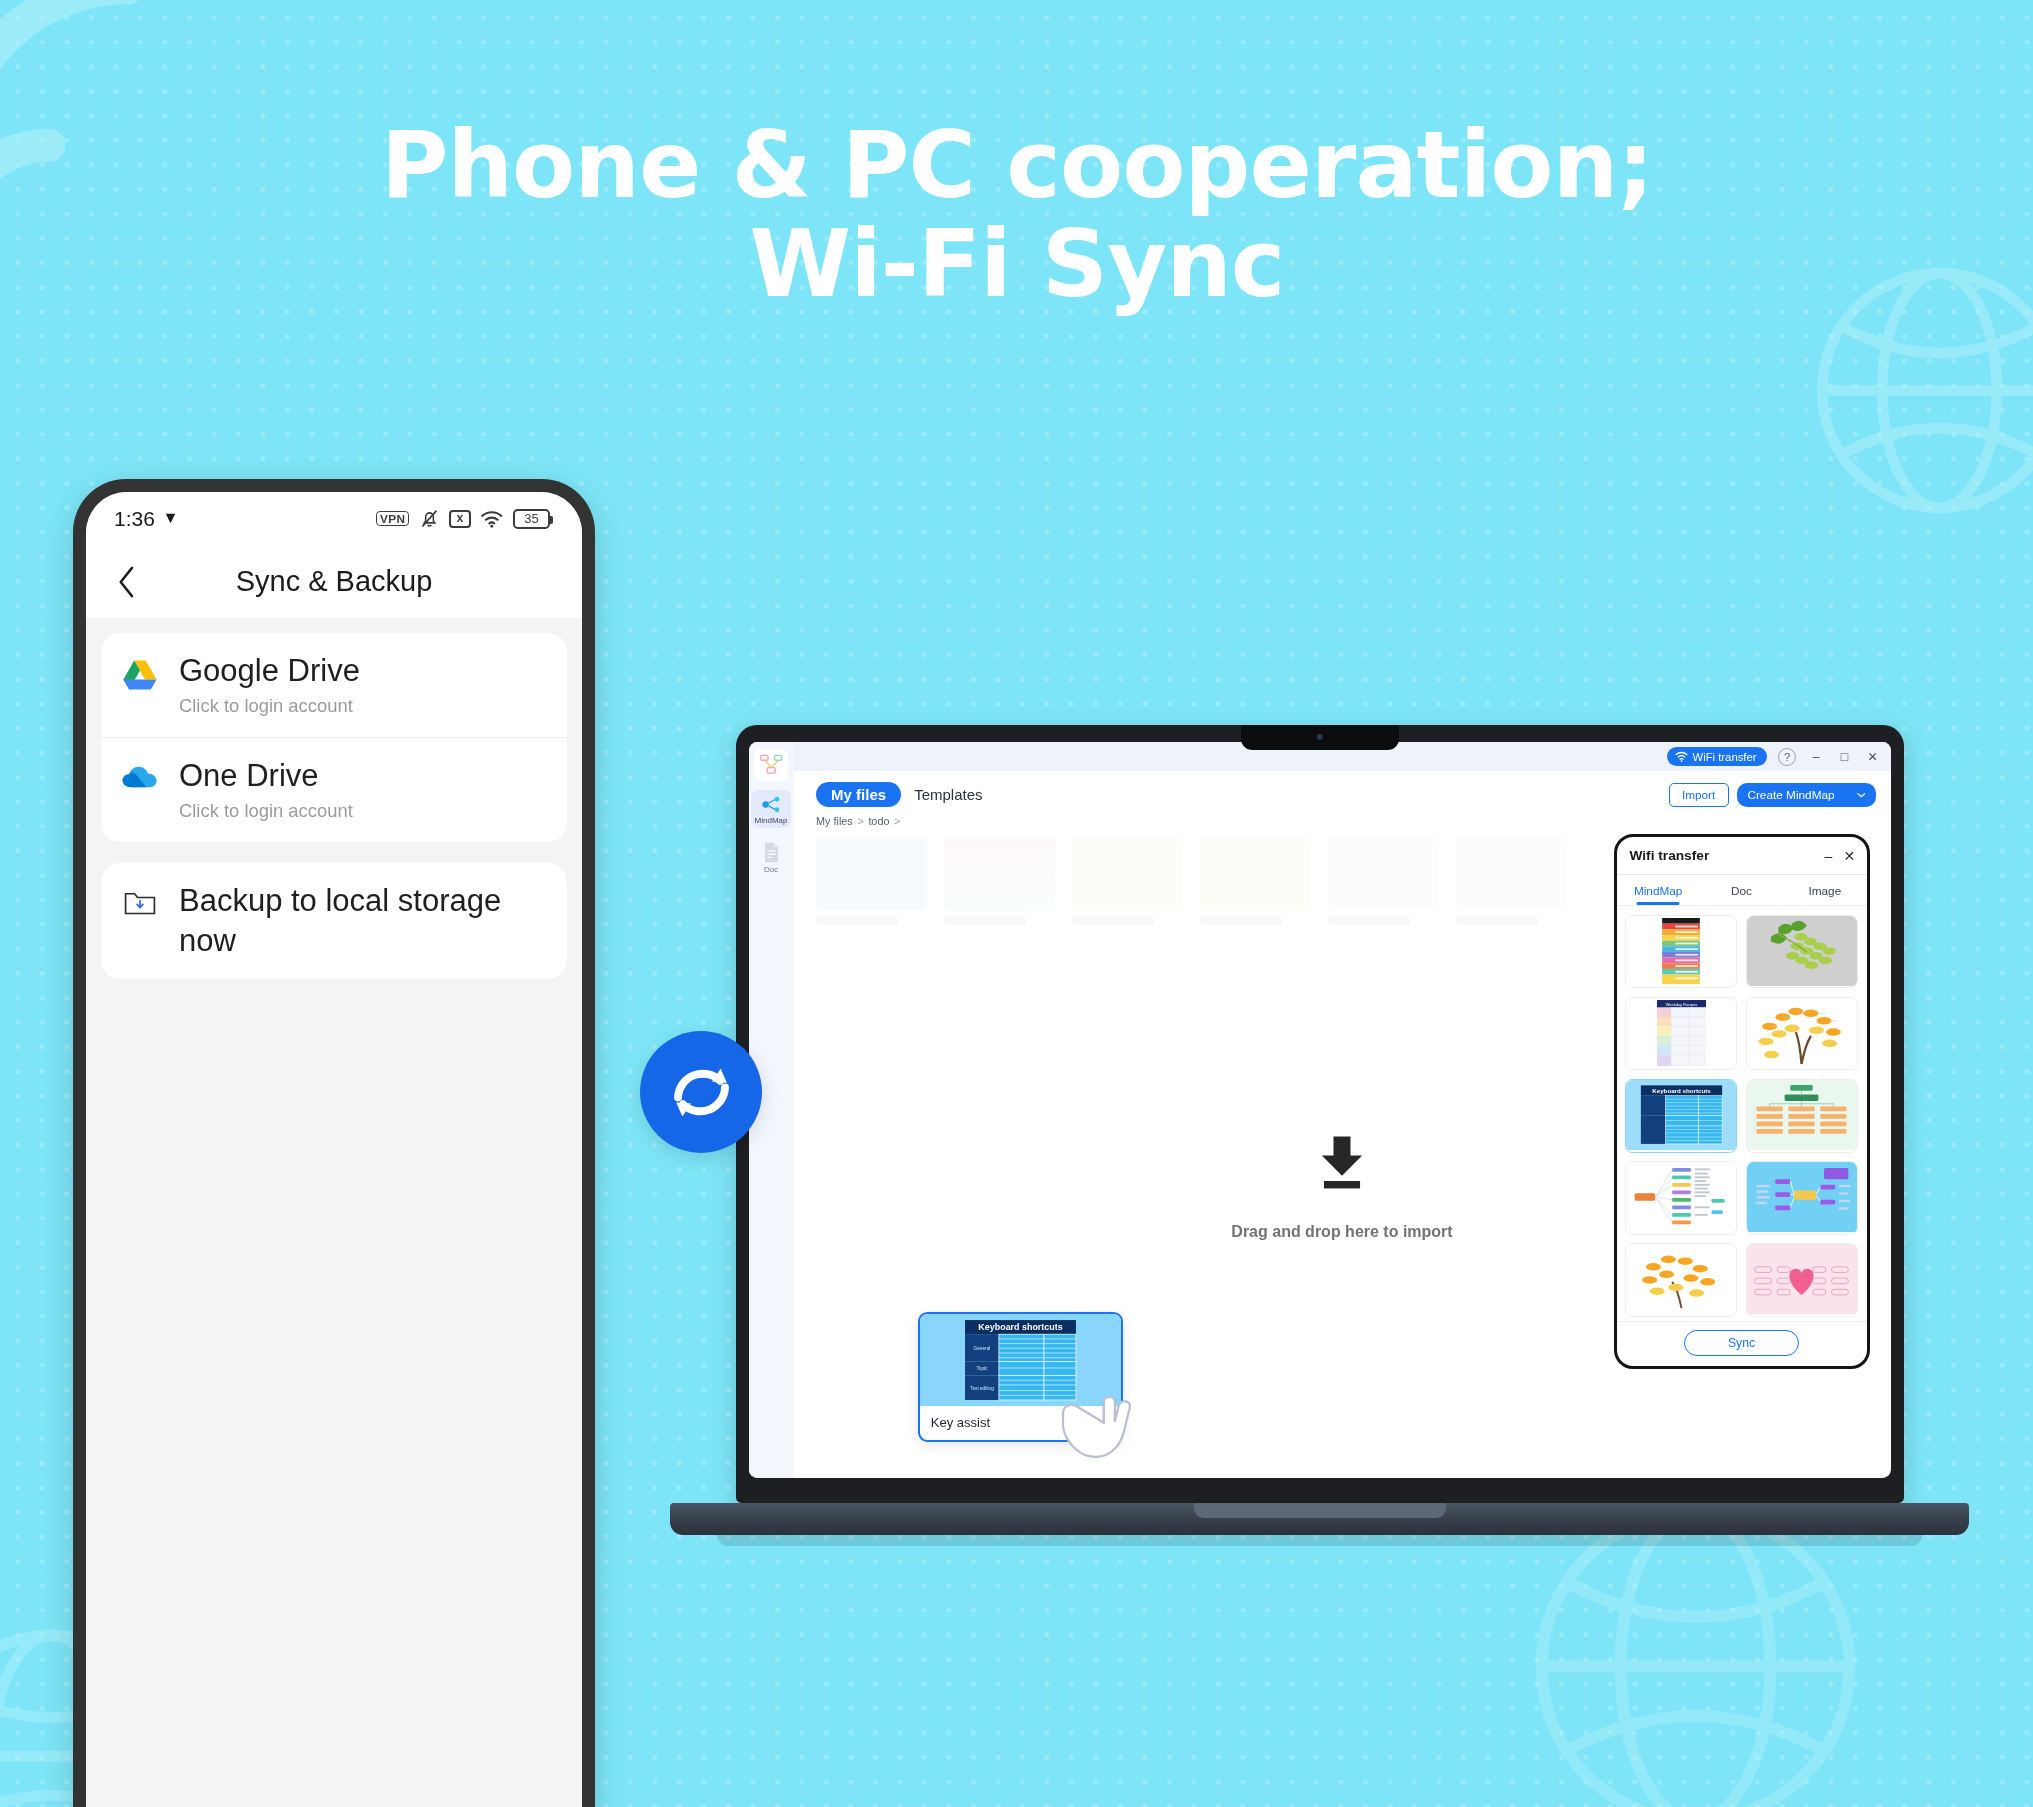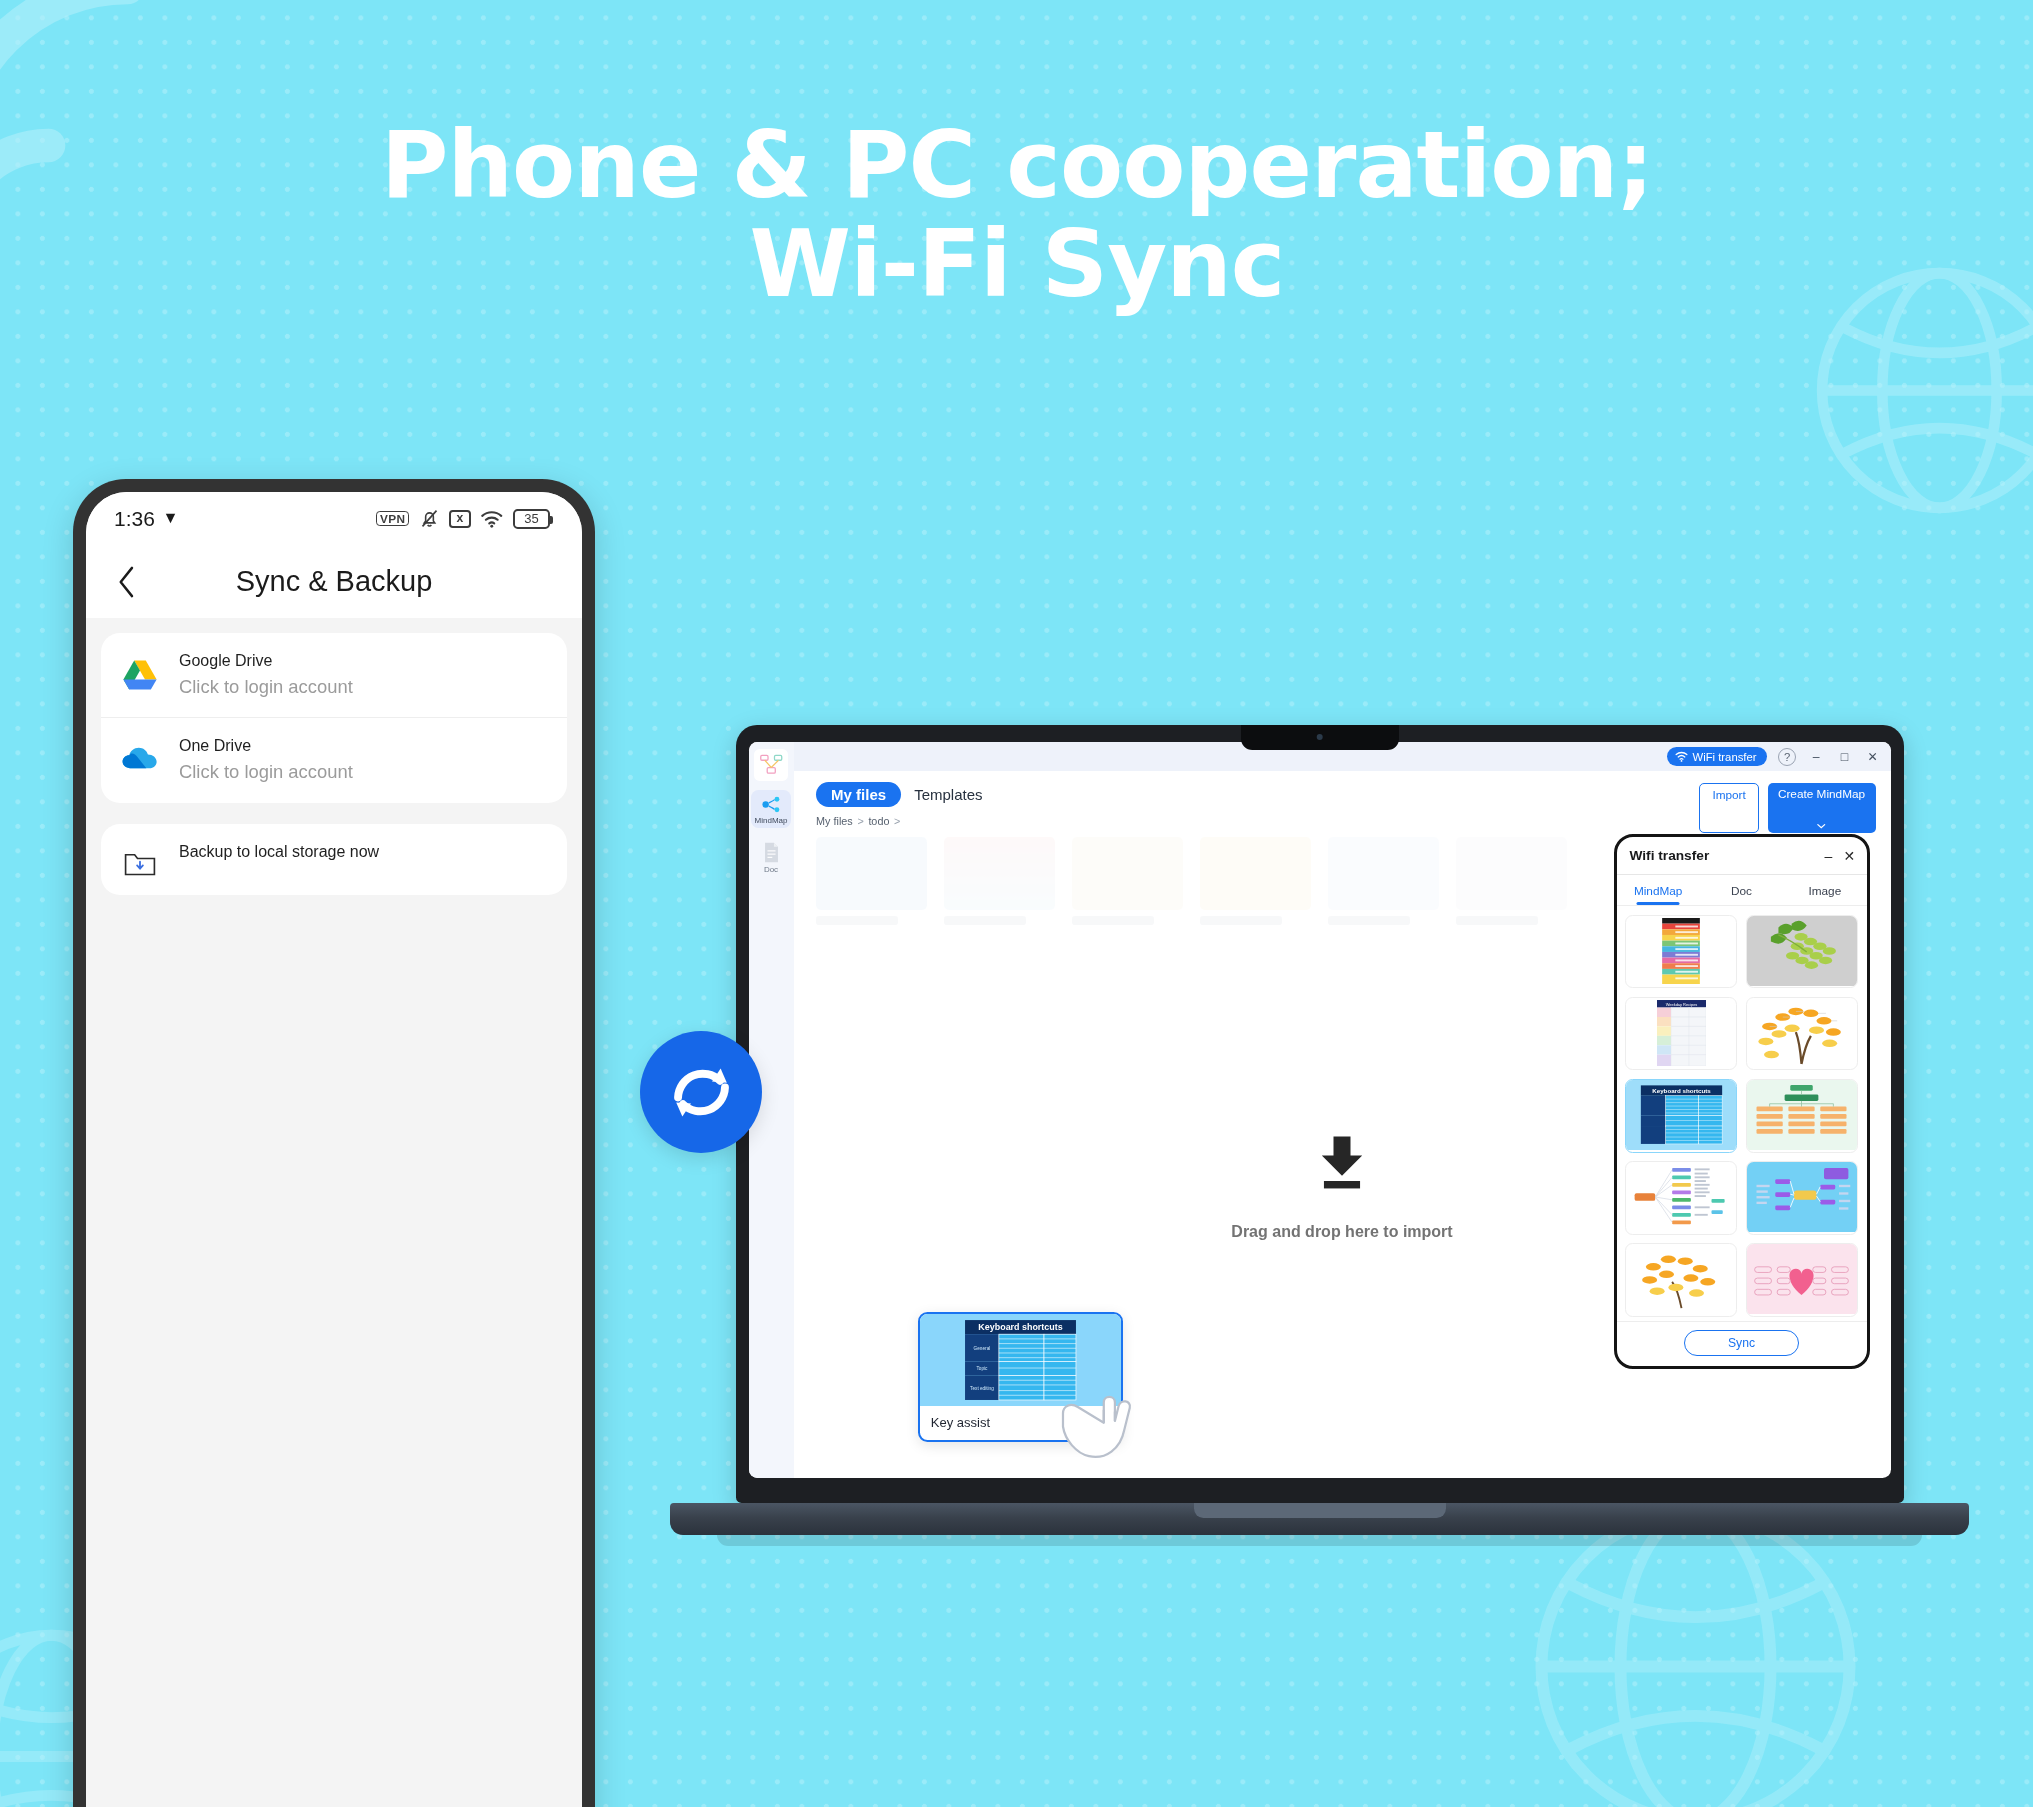--- a/index.html
+++ b/index.html
@@ -133,21 +133,21 @@
     margin-bottom: 21px;
   }
   .row {
     display: flex; align-items: flex-start; gap: 19px;
     padding: 18px 21px 18px 19px;
     cursor: pointer;
   }
   .row + .row { border-top: 0.9px solid #EEEEEE; }
   .row-ico { width: 40px; flex: none; display:flex; align-items:center; justify-content:center; padding-top: 7.5px;}
   .row-txt { flex: 1; min-width: 0; }
-  .row-title { font-size: 16px; color: #1f1f1f; line-height: 1.3; }
+  .row-title { font-size: 31px; color: #1f1f1f; line-height: 1.3; }
   .row-sub { font-size: 18.4px; color: #9b9b9b; line-height: 1.35; margin-top: 2.8px; }
 
   .home-bar {
     position: absolute; bottom: 13px; left: 50%; transform: translateX(-50%);
     width: 166px; height: 6.6px; border-radius: 3.8px; background: #1f1f1f;
   }
 
   
   .sync-badge {
     position: absolute; left: 640px; top: 1031px;
@@ -240,23 +240,23 @@
   .crumbs { padding: 8.5px 0 0 22.6px; font-size: 10.8px; color:#57616f; display:flex; gap:4.7px; flex:none;}
   .crumbs span { cursor: pointer; }
   .crumbs .sep { color:#98a1ad; cursor: default; }
 
   .actions { position:absolute; right: 15px; top: 41px; display:flex; gap:8.5px; z-index:4;}
   .btn-import {
     border:0.9px solid #1a73f0; color:#1a73f0; background:#fff;
     border-radius: 5px; font-size: 11.8px; padding: 3.8px 12.2px; cursor:pointer;
   }
   .btn-create {
-    background:#1a73f0; color:#fff; border-radius: 5px;
+    background:#1a73f0; color:#fff; border-radius: 10px;
     font-size: 11.8px; padding: 3.8px 10.4px; cursor:pointer;
-    display:flex; align-items:center; gap:22px;flex-direction:column;
+    display:flex; align-items:center; gap:22px;
   }
 
   .ghost-row {
     display:flex; gap: 17px; padding: 9.4px 22.6px 0; opacity: .10; flex:none;
   }
   .ghost-card { width: 111px; }
   .ghost-thumb { height: 73px; border-radius: 4.7px; }
   .ghost-line { height: 8.5px; background:#b9c2cd; border-radius:2.8px; margin-top:6.6px; width: 74%; }
 
   .drop-zone {

